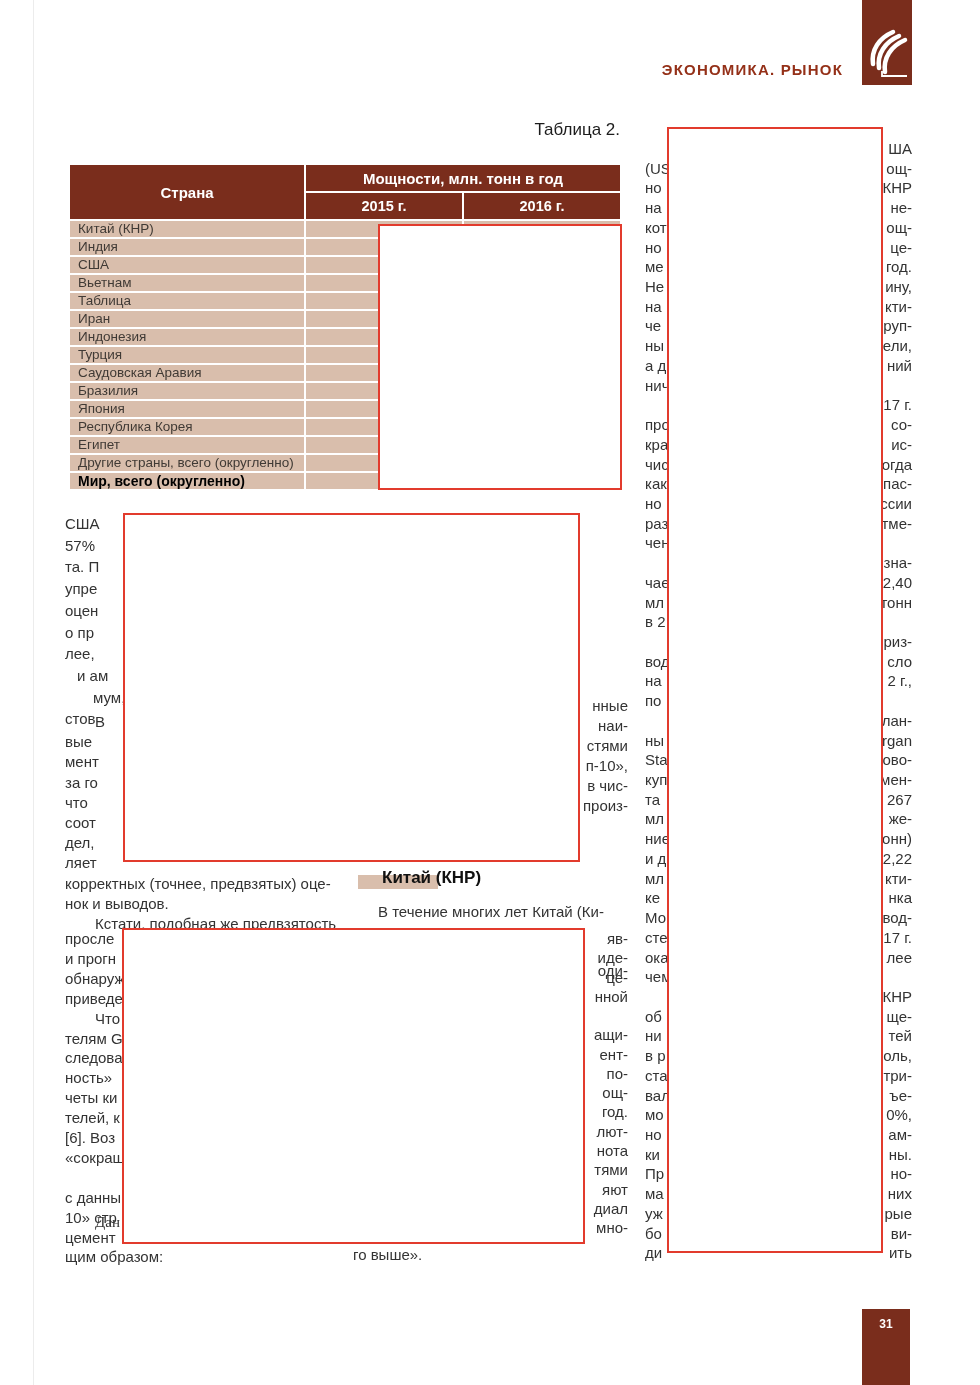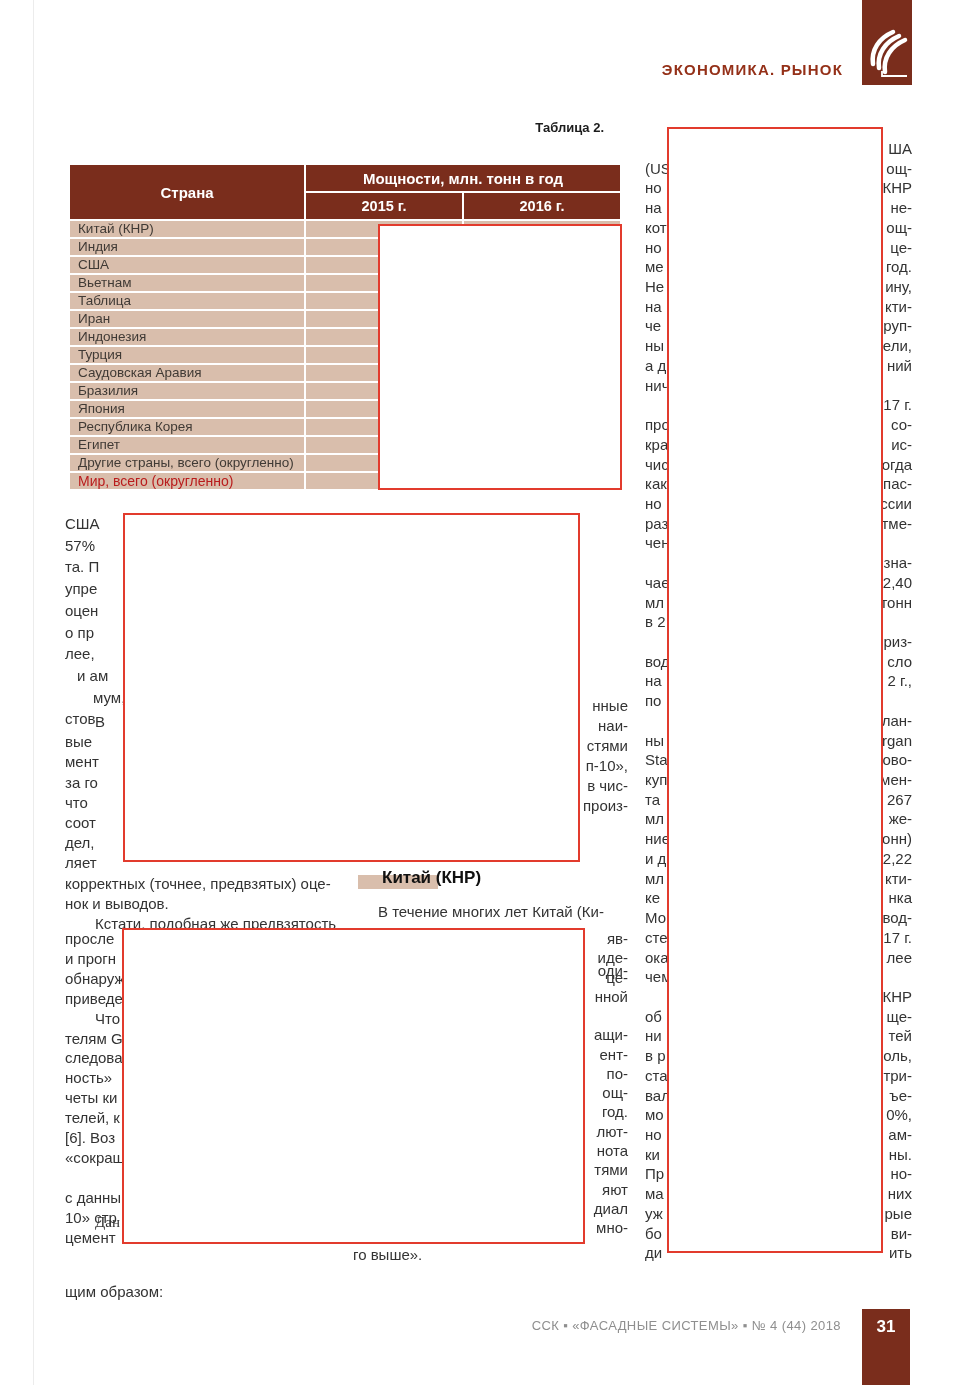--- a/index.html
+++ b/index.html
@@ -17,35 +17,35 @@
     font-family:"Liberation Sans",sans-serif;color:var(--body);
   }
   .edge-line{position:absolute;left:33px;top:0;width:1px;height:1385px;background:#ececec;}
 
   
   .section-label{position:absolute;left:560px;top:61px;width:283px;text-align:right;
     font-size:15px;font-weight:bold;letter-spacing:1.2px;color:var(--maroon-text);}
   .logo-box{position:absolute;left:862px;top:0;width:50px;height:85px;background:var(--maroon);}
 
   
-  .table-label{position:absolute;left:60px;top:120px;width:544px;text-align:right;
-    font-size:13px;font-weight:bold;color:#1c1c1c;}
+  .table-label{position:absolute;left:76px;top:120px;width:544px;text-align:right;
+    font-size:17px;font-weight:normal;color:#1c1c1c;}
   .table-title{position:absolute;left:68px;top:141px;width:552px;text-align:center;
     font-size:13.5px;font-weight:bold;color:#1c1c1c;}
 
   
   table.cap{position:absolute;left:68px;top:163px;border-collapse:separate;border-spacing:2px;
     table-layout:fixed;width:554px;}
   table.cap th{background:var(--maroon);color:#fff;font-weight:bold;padding:0;}
   th.country-h{width:234px;font-size:15px;}
   th.group-h{font-size:15px;height:26px;}
   th.year-h{width:134px;font-size:14.5px;height:26px;}
   table.cap td{background:var(--tan);color:var(--table-text);font-size:13.5px;
     height:16px;line-height:16px;padding:0 0 0 8px;overflow:hidden;white-space:nowrap;}
-  tr.total td{font-weight:normal;font-size:14px;color:#b91c1c;}
+  tr.total td{font-weight:bold;font-size:14px;color:#000000;}
 
   
   .col{position:absolute;top:0;height:1385px;}
   .col-left{left:65px;width:259px;}
   .col-mid{left:345px;width:283px;}
   .col-right{left:645px;width:267px;}
   .tline{position:absolute;left:0;white-space:pre;font-size:15px;color:var(--body);}
   .tline.ind{padding-left:30px;}
   .tline.right{left:auto;right:0;text-align:right;}
   .pline{position:absolute;left:0;width:100%;height:18px;font-size:15px;color:var(--body);}
@@ -64,21 +64,21 @@
   .rb1{left:378px;top:224px;width:244px;height:266px;}
   .rb2{left:123px;top:513px;width:457px;height:349px;}
   .rb3{left:122px;top:928px;width:463px;height:316px;}
   .rb4{left:667px;top:127px;width:216px;height:1126px;}
 
   
   .footer-line{position:absolute;left:400px;top:1318px;width:441px;text-align:right;
     font-size:13px;letter-spacing:0.4px;color:var(--footer-gray);}
   .page-num-box{position:absolute;left:862px;top:1309px;width:48px;height:76px;
     background:var(--maroon);color:#fff;text-align:center;}
-  .page-num-box .n{display:block;margin-top:8px;font-size:17px;font-weight:bold;}
+  .page-num-box .n{display:block;margin-top:8px;font-size:12px;font-weight:bold;}
 </style>
 </head>
 <body>
 
 <div class="page">
   <div class="edge-line"></div>
 
   <div class="section-label">ЭКОНОМИКА. РЫНОК</div>
   <div class="logo-box">
     <svg width="50" height="85" viewBox="0 0 50 85">
@@ -212,21 +212,21 @@
       <div class="tline" style="top: 1049.4px;">следова</div>
       <div class="tline" style="top: 1069.3px;">ность» </div>
       <div class="tline" style="top: 1089.2px;">четы ки</div>
       <div class="tline" style="top: 1109.1px;">телей, к</div>
       <div class="tline" style="top: 1129px;">[6]. Воз</div>
       <div class="tline" style="top: 1148.9px;">«сокращ</div>
       <div class="tline ind" style="top: 1214px; font-family: Liberation Serif, serif;">Дан</div>
       <div class="tline" style="top: 1188.7px;">с данны</div>
       <div class="tline" style="top: 1208.6px;">10» стр</div>
       <div class="tline" style="top: 1228.5px;">цемент</div>
-      <div class="tline" style="top: 1248.4px; margin-top: 35px;">щим образом:</div>
+      <div class="tline" style="top: 1248.4px;">щим образом:</div>
     </div>
   <div class="col col-mid">
       <div class="tline right" style="top: 697px;">нные</div>
       <div class="tline right" style="top: 717px;">наи-</div>
       <div class="tline right" style="top: 737px;">стями</div>
       <div class="tline right" style="top: 757px;">п-10»,</div>
       <div class="tline right" style="top: 777px;">в чис-</div>
       <div class="tline right" style="top: 797px;">произ-</div>
       <div class="tline right" style="top: 930px;">яв-</div>
       <div class="tline right" style="top: 949.27px;">иде-</div>
@@ -481,17 +481,16 @@
     <span class="txt">Китай (КНР)</span>
   </div>
   <div class="mid-par">В течение многих лет Китай (Ки-</div>
   <div class="mid-close">го выше».</div>
 
   <div class="redact rb1"></div>
   <div class="redact rb2"></div>
   <div class="redact rb3"></div>
   <div class="redact rb4"></div>
 
-  <div class="footer-line">ССК ▪ «ФАСАДНЫЕ СИСТЕМЫ» ▪ № 4 (44) 2018</div>
   <div class="page-num-box">
     <span class="n">31</span>
   </div>
 </div>
 
 </body></html>

